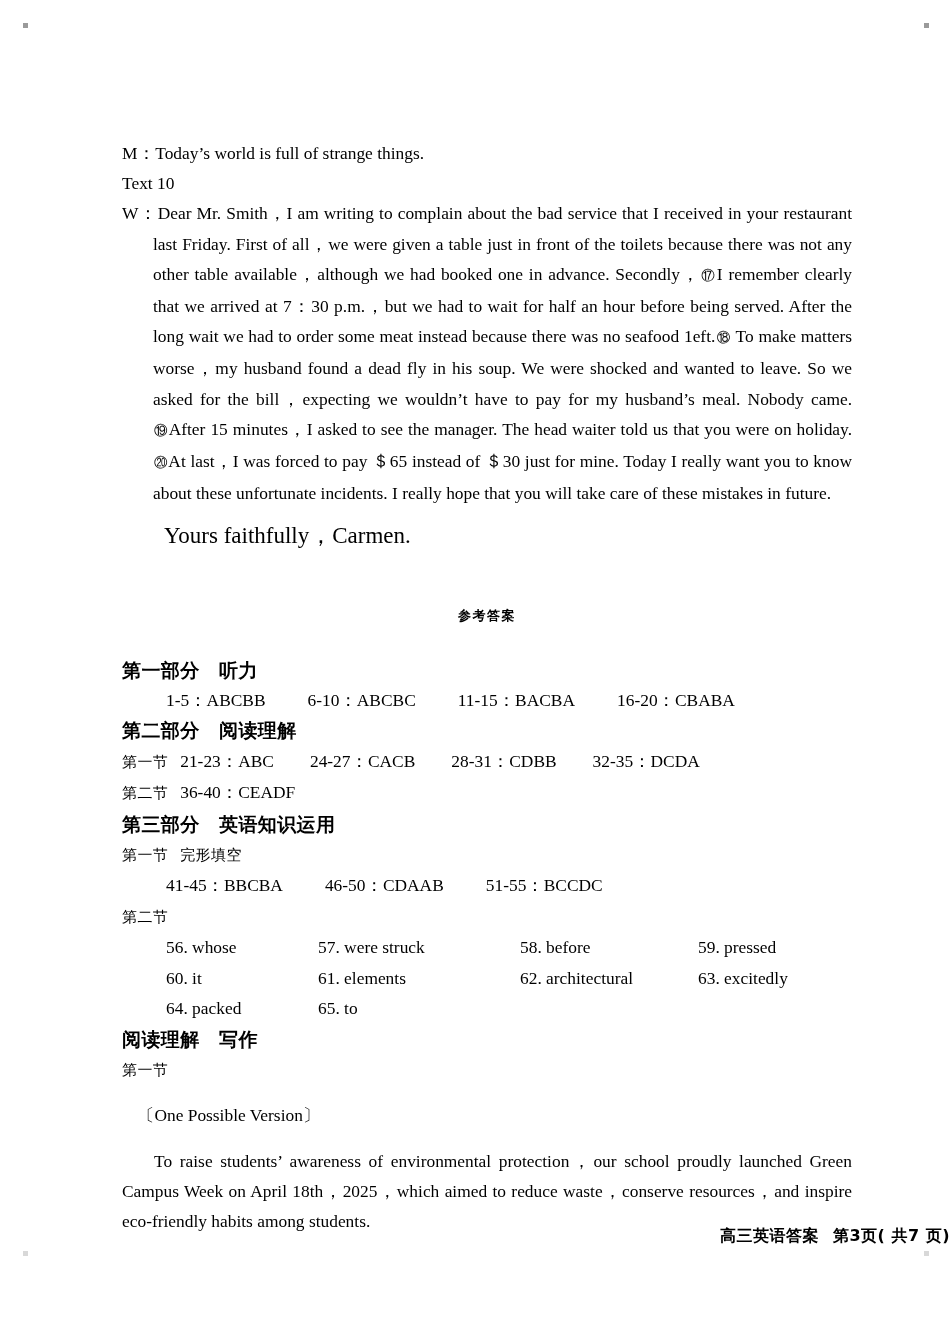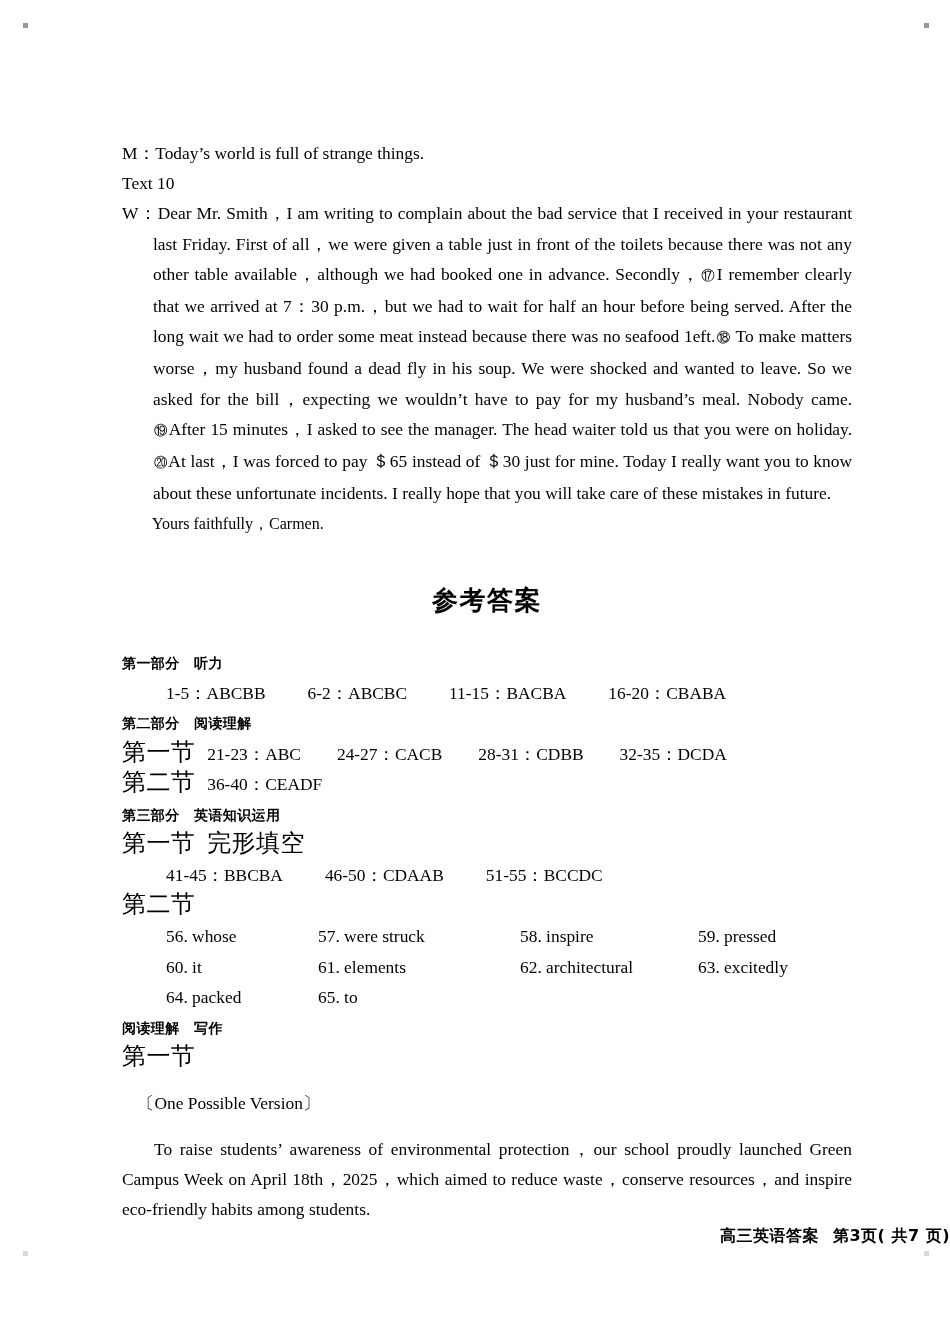--- a/index.html
+++ b/index.html
@@ -52,64 +52,64 @@
     line-height: 30.2px;
     margin: 0;
     text-align: justify;
     text-align-last: left;
     text-justify: inter-word;
     padding-left: 31px;
     text-indent: -31px;
   }
   .sp-tag { letter-spacing: 0.2px; }
   .signoff {
-    font-size: 16px;
-    line-height: 30.2px;
-    margin: 0;
+    font-size: 23px;
+    line-height: 30.2px;
+    margin: 12px;
     padding-top: 1px;
     text-indent: 30px;
   }
   
   .qnum {
     font-size: 13.5px;
     letter-spacing: -0.5px;
     padding: 0 1px;
   }
 
   
   .answers-title {
     font-family: "DejaVu Sans", "Liberation Sans", sans-serif;
     font-weight: bold;
-    font-size: 26px;
+    font-size: 13px;
     text-align: center;
     margin: 0;
     padding-top: 43px;
     letter-spacing: 1.5px;
   }
 
   
   .akey { padding-top: 30px; }
 
   .part-head {
     font-family: "DejaVu Sans", "Liberation Sans", sans-serif;
     font-weight: bold;
-    font-size: 14px;
+    font-size: 19px;
     line-height: 30.4px;
     margin: 0;
     letter-spacing: 0.4px;
   }
   .sec-row {
     font-size: 17.4px;
     line-height: 30.4px;
     margin: 0;
     white-space: nowrap;
   }
   .cn {
-    font-family: Liberation Mono, monospace;
-    font-size: 24px;
+    font-family: Liberation Serif, serif;
+    font-size: 15px;
     letter-spacing: 0.4px;
   }
   .sec-row .cn { padding-right: 12px; }
   .ans-indent { padding-left: 44px; }
 
   .ansgroup { display: inline-block; }
   .gap-a { display: inline-block; width: 42px; }
   .gap-b { display: inline-block; width: 36px; }
 
   
@@ -178,32 +178,32 @@
       <p class="speaker-para"><span class="sp-tag">W：</span><span>Dear Mr. Smith，I am writing to complain about the bad service that I received in your restaurant last Friday. First of all，we were given a table just in front of the toilets because there was not any other table available，although we had booked one in advance. Secondly，</span><span class="qnum">⑰</span><span>I remember clearly that we arrived at 7：30 p.m.，but we had to wait for half an hour before being served. After the long wait we had to order some meat instead because there was no seafood 1eft.</span><span class="qnum">⑱</span><span> To make matters worse，my husband found a dead fly in his soup. We were shocked and wanted to leave. So we asked for the bill，expecting we wouldn’t have to pay for my husband’s meal. Nobody came. </span><span class="qnum">⑲</span><span>After 15 minutes，I asked to see the manager. The head waiter told us that you were on holiday. </span><span class="qnum">⑳</span><span>At last，I was forced to pay ＄65 instead of ＄30 just for mine. Today I really want you to know about these unfortunate incidents. I really hope that you will take care of these mistakes in future.</span></p>
 
       <p class="signoff">Yours faithfully，Carmen.</p>
     </div>
 
     <h1 class="answers-title">参考答案</h1>
 
     <div class="akey">
 
       <p class="part-head">第一部分　听力</p>
-      <p class="sec-row ans-indent"><span class="ansgroup">1-5：ABCBB</span><span class="gap-a"></span><span class="ansgroup">6-2：ABCBC</span><span class="gap-a"></span><span class="ansgroup">11-15：BACBA</span><span class="gap-a"></span><span class="ansgroup">16-20：CBABA</span></p>
+      <p class="sec-row ans-indent"><span class="ansgroup">1-5：ABCBB</span><span class="gap-a"></span><span class="ansgroup">6-10：ABCBC</span><span class="gap-a"></span><span class="ansgroup">11-15：BACBA</span><span class="gap-a"></span><span class="ansgroup">16-20：CBABA</span></p>
 
       <p class="part-head">第二部分　阅读理解</p>
       <p class="sec-row"><span class="cn">第一节</span><span class="ansgroup">21-23：ABC</span><span class="gap-b"></span><span class="ansgroup">24-27：CACB</span><span class="gap-b"></span><span class="ansgroup">28-31：CDBB</span><span class="gap-b"></span><span class="ansgroup">32-35：DCDA</span></p>
       <p class="sec-row"><span class="cn">第二节</span><span class="ansgroup">36-40：CEADF</span></p>
 
       <p class="part-head">第三部分　英语知识运用</p>
       <p class="sec-row"><span class="cn">第一节</span><span class="cn">完形填空</span></p>
       <p class="sec-row ans-indent"><span class="ansgroup">41-45：BBCBA</span><span class="gap-a"></span><span class="ansgroup">46-50：CDAAB</span><span class="gap-a"></span><span class="ansgroup">51-55：BCCDC</span></p>
       <p class="sec-row"><span class="cn">第二节</span></p>
 
-      <p class="blank-row"><span class="bcell bw1"><span>56.</span> <span>whose</span></span><span class="bcell bw2"><span>57.</span> <span>were struck</span></span><span class="bcell bw3"><span>58.</span> <span>inspire</span></span><span class="bcell"><span>59.</span> <span>pressed</span></span></p>
+      <p class="blank-row"><span class="bcell bw1"><span>56.</span> <span>whose</span></span><span class="bcell bw2"><span>57.</span> <span>were struck</span></span><span class="bcell bw3"><span>58.</span> <span>before</span></span><span class="bcell"><span>59.</span> <span>pressed</span></span></p>
 
       <p class="blank-row"><span class="bcell bw1"><span>60.</span> <span>it</span></span><span class="bcell bw2"><span>61.</span> <span>elements</span></span><span class="bcell bw3"><span>62.</span> <span>architectural</span></span><span class="bcell"><span>63.</span> <span>excitedly</span></span></p>
 
       <p class="blank-row"><span class="bcell bw1"><span>64.</span> <span>packed</span></span><span class="bcell"><span>65.</span> <span>to</span></span></p>
 
       <p class="part-head">阅读理解　写作</p>
       <p class="sec-row"><span class="cn">第一节</span></p>
       <p class="bracket-line">〔One Possible Version〕</p>
       <p class="essay-para">To raise students’ awareness of environmental protection，our school proudly launched Green Campus Week on April 18th，2025，which aimed to reduce waste，conserve resources，and inspire eco-friendly habits among students.</p>
     </div>

